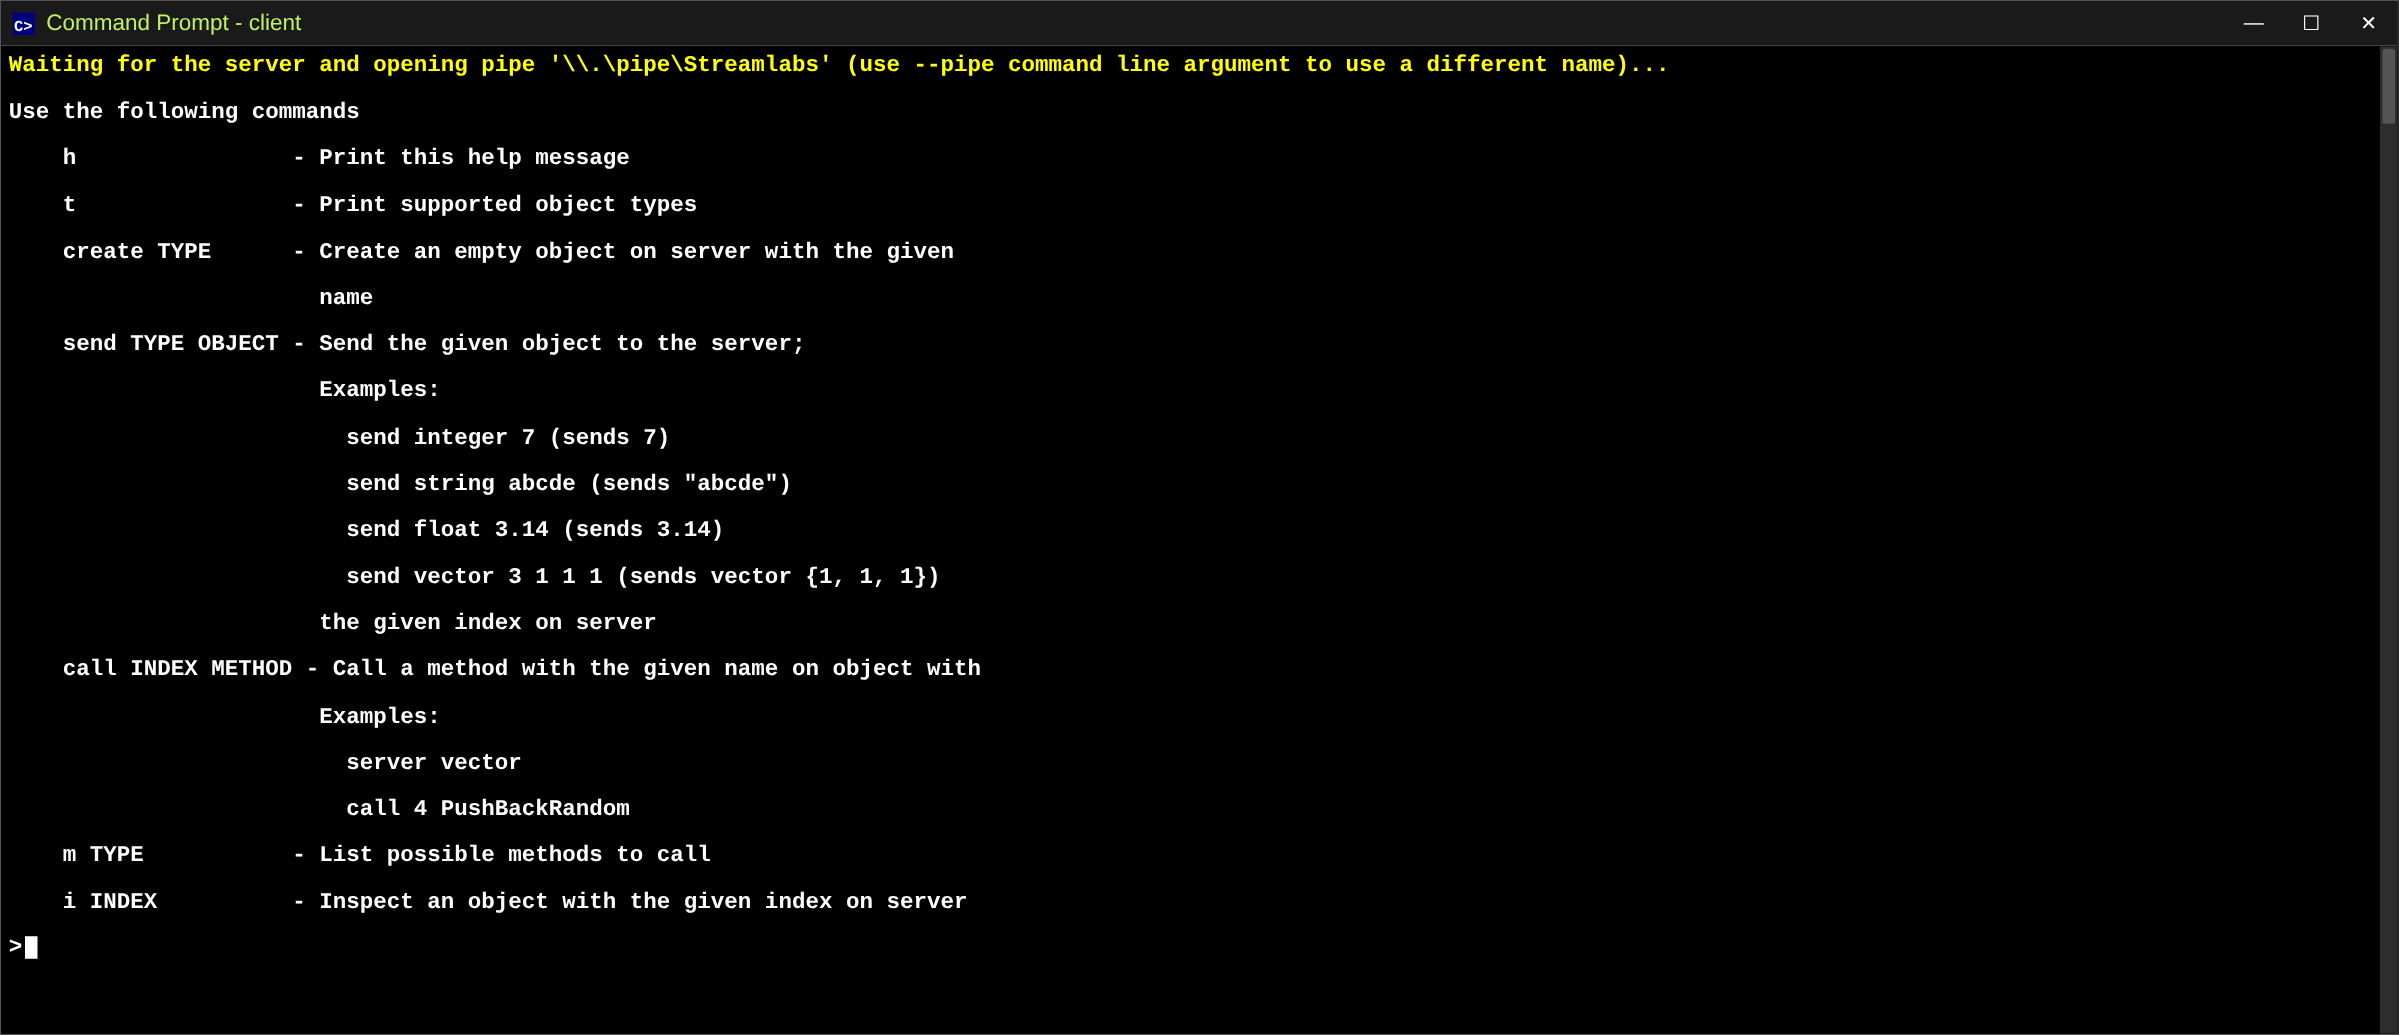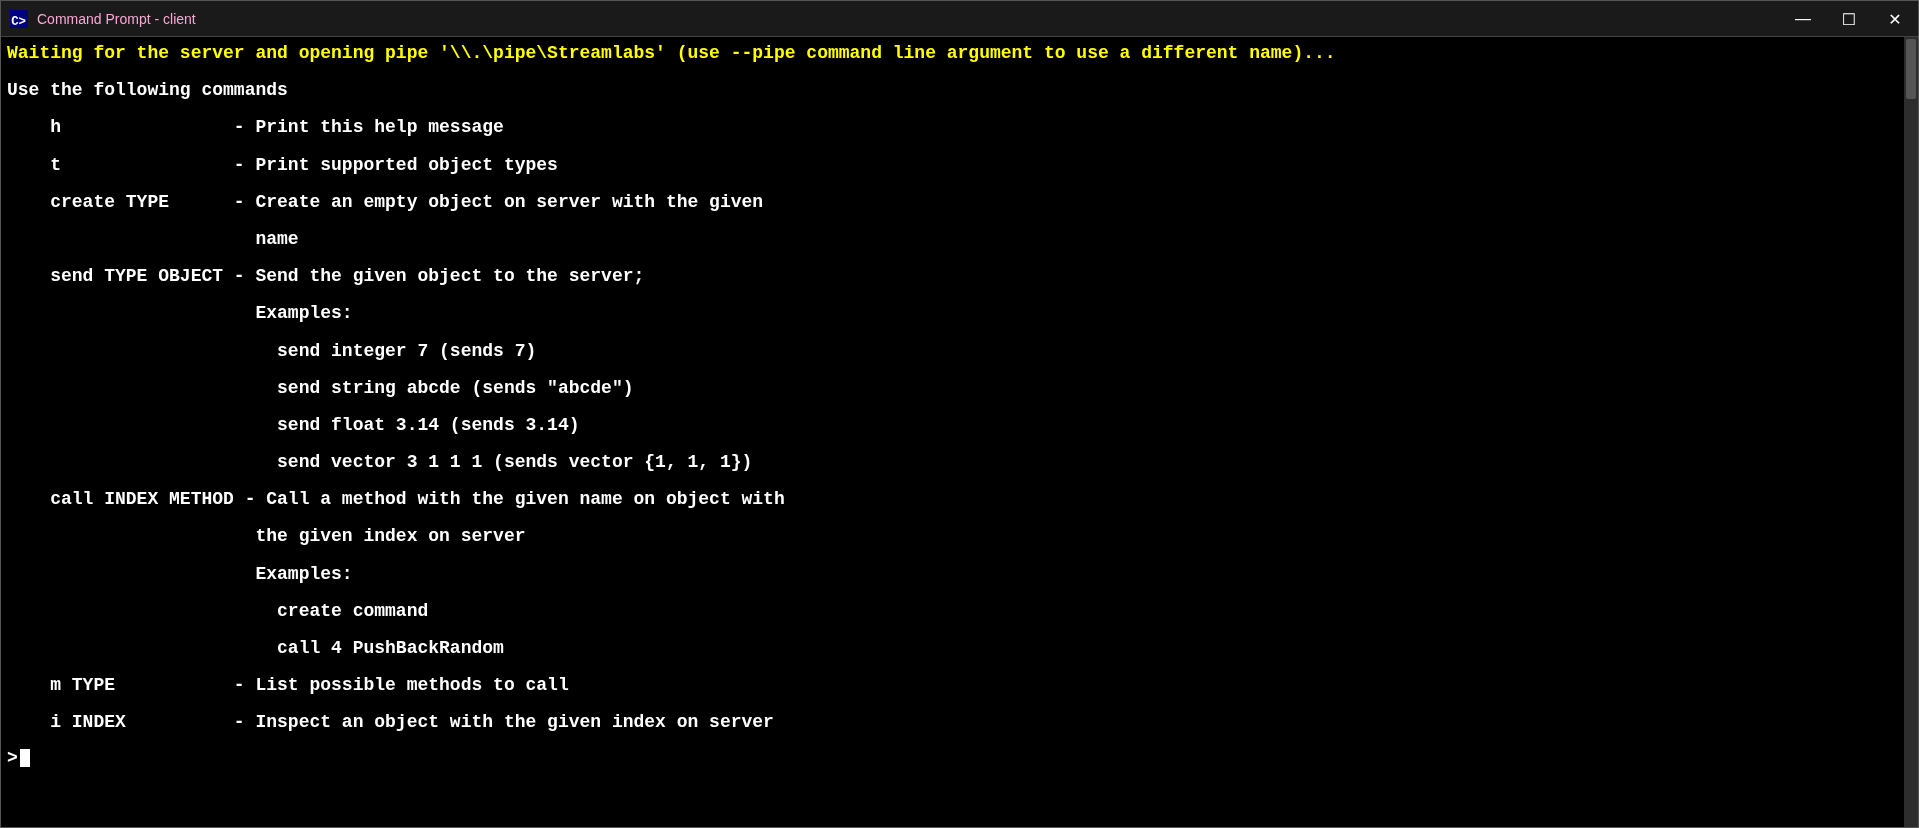--- a/index.html
+++ b/index.html
@@ -44,22 +44,22 @@
       align-items: center;
       justify-content: center;
     }
 
     .title-bar-icon svg {
       width: 18px;
       height: 18px;
     }
 
     .title-bar-text {
-      color: #f9a8d4;
-      font-size: 14px;
+      color: #bef264;
+      font-size: 18px;
       font-family: 'Segoe UI', sans-serif;
       flex: 1;
     }
 
     .title-bar-controls {
       display: flex;
       gap: 0;
       position: absolute;
       right: 0;
       top: 0;
@@ -181,24 +181,24 @@
       <div class="line white">    h                - Print this help message</div>
       <div class="line white">    t                - Print supported object types</div>
       <div class="line white">    create TYPE      - Create an empty object on server with the given</div>
       <div class="line white">                       name</div>
       <div class="line white">    send TYPE OBJECT - Send the given object to the server;</div>
       <div class="line white">                       Examples:</div>
       <div class="line white">                         send integer 7 (sends 7)</div>
       <div class="line white">                         send string abcde (sends "abcde")</div>
       <div class="line white">                         send float 3.14 (sends 3.14)</div>
       <div class="line white">                         send vector 3 1 1 1 (sends vector {1, 1, 1})</div>
+      <div class="line white">                       the given index on server</div>
       <div class="line white">    call INDEX METHOD - Call a method with the given name on object with</div>
-      <div class="line white">                       the given index on server</div>
       <div class="line white">                       Examples:</div>
-      <div class="line white">                         create command</div>
+      <div class="line white">                         server vector</div>
       <div class="line white">                         call 4 PushBackRandom</div>
       <div class="line white">    m TYPE           - List possible methods to call</div>
       <div class="line white">    i INDEX          - Inspect an object with the given index on server</div>
       <div class="line white"></div>
       <div class="prompt-line">
         <span class="prompt-char">&gt;</span>
         <span class="cursor"></span>
       </div>
     </div>
 

